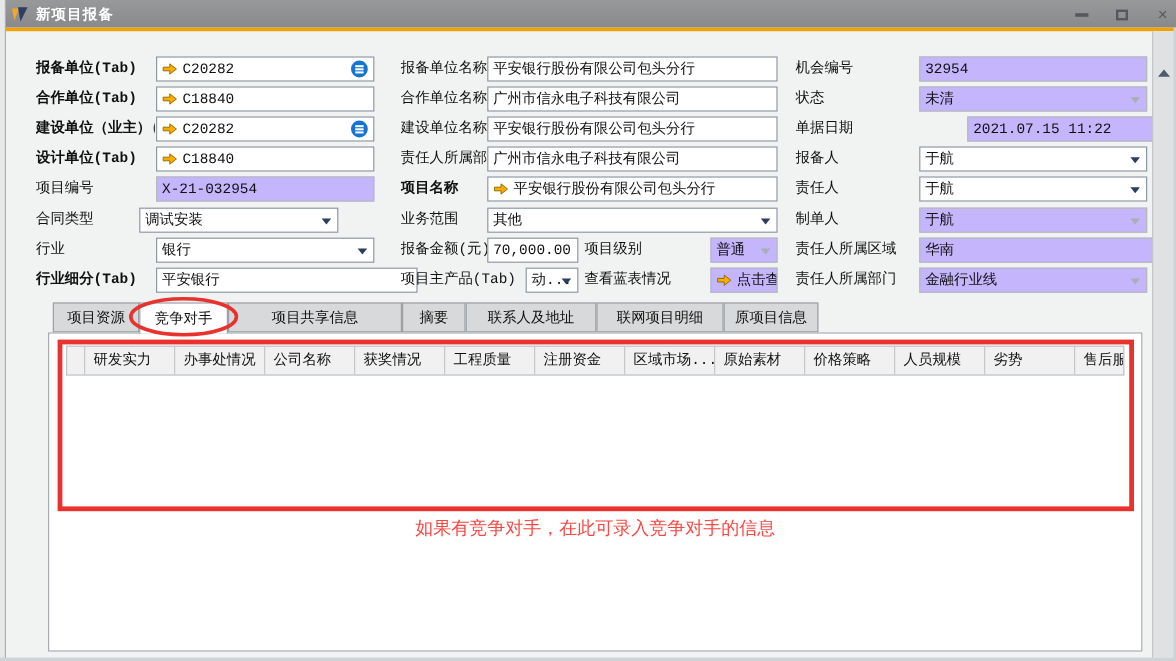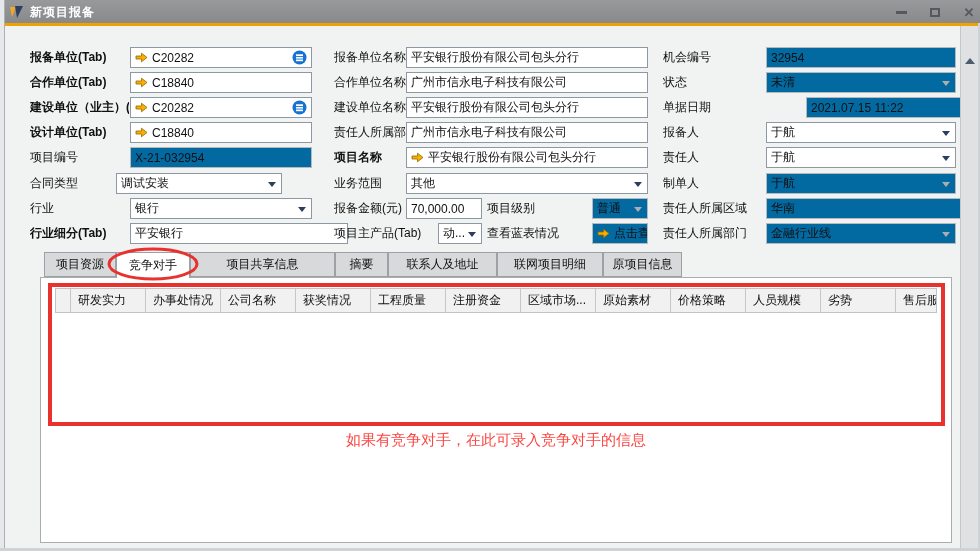--- a/index.html
+++ b/index.html
@@ -1,39 +1,39 @@
 <!DOCTYPE html>
 <html><head>
 <meta charset="utf-8">
 <style>
   html,body{margin:0;padding:0;background:#ffffff;}
   #win{
     position:relative;width:980px;height:551px;overflow:hidden;
-    font-family:Liberation Sans, sans-serif;
+    font-family:Liberation Mono, monospace;
     background:#f1f2f2;
   }
   
   .frame-l{position:absolute;left:0;top:0;width:4px;height:551px;background:#e6e8e9;border-right:1px solid #aab0b3;}
   .frame-r{position:absolute;left:978px;top:23px;width:2px;height:528px;background:#cfd3d5;}
   .frame-b{position:absolute;left:0;top:548px;width:980px;height:3px;background:#cfd3d5;}
   
   .titlebar{position:absolute;left:0;top:0;width:980px;height:23px;background:linear-gradient(#97999b,#88898b);}
   .title-text{position:absolute;left:30px;top:4px;font-size:12px;font-weight:bold;color:#ffffff;letter-spacing:1px;}
   .accentline{position:absolute;left:0;top:23px;width:980px;height:3px;background:#f0a202;}
   .wbtn{position:absolute;top:4px;width:26px;height:16px;display:flex;align-items:center;justify-content:center;cursor:default;}
   .minbar{width:11px;height:3px;background:#55595e;}
   .maxbox{width:10px;height:9px;border:2px solid #55595e;box-sizing:border-box;}
   .closex{font-size:13px;font-weight:bold;color:#55595e;line-height:13px;}
   
   .lbl{position:absolute;height:21px;line-height:21px;font-size:12px;color:#101010;white-space:nowrap;overflow:hidden;}
   .b{font-weight:bold;}
   .fld{position:absolute;height:21px;box-sizing:border-box;background:#fff;border:1px solid #8c98a2;
        font-size:12px;color:#101010;display:flex;align-items:center;padding:0 4px;gap:4px;
        white-space:nowrap;overflow:hidden;}
-  .ro{background:#0369a1;border-color:#b6babd;}
+  .ro{background:#c4b5fd;border-color:#b6babd;}
   .dd{padding-right:16px;}
   .dda{position:absolute;right:5px;top:8px;width:0;height:0;
        border-left:4px solid transparent;border-right:4px solid transparent;border-top:5px solid #2c3e5d;}
   .dda.dis{border-top-color:#a9aeb2;}
   .mico{margin-left:auto;flex:0 0 auto;}
   .aro{flex:0 0 auto;}
   
   .tab{position:absolute;top:252px;height:25px;box-sizing:border-box;background:#d8d9da;
        border:1px solid #9ba1a5;display:flex;align-items:center;justify-content:center;
        font-size:12px;color:#101010;}

